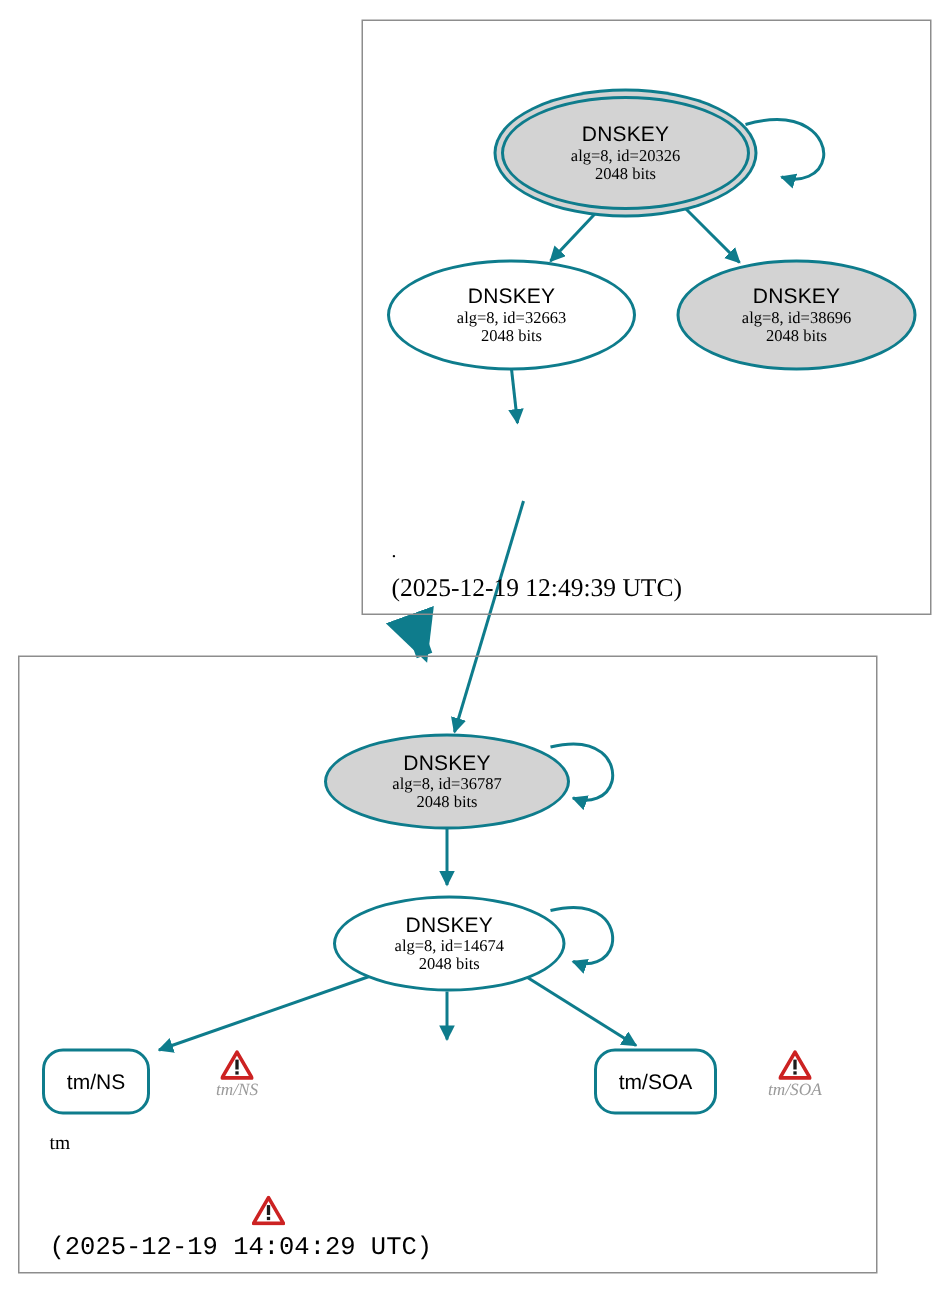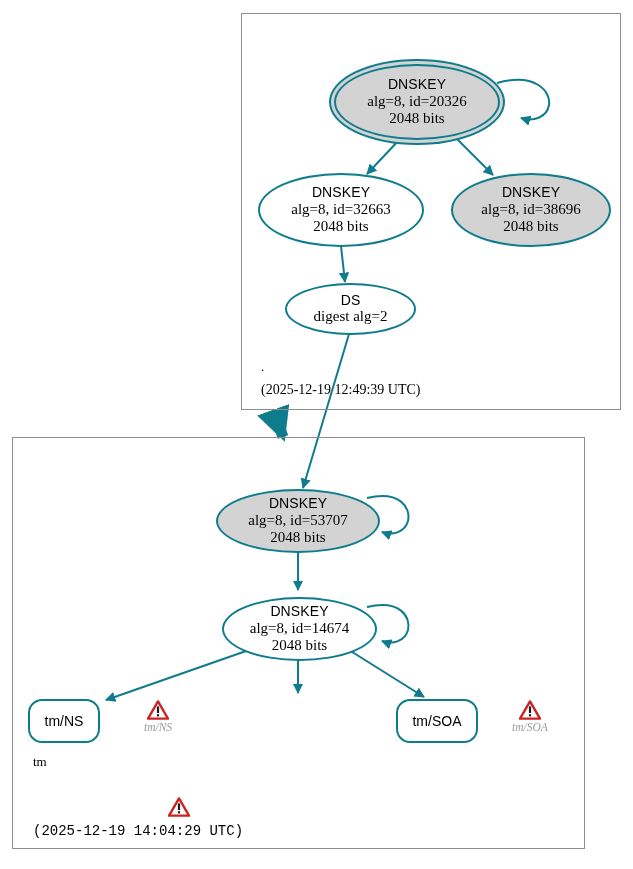--- a/index.html
+++ b/index.html
@@ -36,21 +36,21 @@
   .zone-label {
     position: absolute;
     font-family: "Liberation Serif", serif;
     font-size: 13px;
     color: #000000;
     white-space: nowrap;
   }
   .zone-time {
     position: absolute;
     font-family: "Liberation Serif", serif;
-    font-size: 14px;
+    font-size: 17px;
     color: #000000;
     white-space: nowrap;
   }
 
   
   .node-ellipse {
     position: absolute;
     box-sizing: border-box;
     border: 2px solid #0e7c8c;
     border-radius: 50%;
@@ -70,21 +70,21 @@
     box-shadow: 0 0 0 3px #d3d3d3, 0 0 0 5px #0e7c8c;
   }
   .n-title {
     font-family: "Liberation Sans", sans-serif;
     font-size: 14px;
     color: #000000;
     letter-spacing: .1px;
   }
   .n-sub {
     font-family: "Liberation Serif", serif;
-    font-size: 15px;
+    font-size: 11px;
     color: #000000;
   }
 
   
   .node-rect {
     position: absolute;
     box-sizing: border-box;
     border: 2px solid #0e7c8c;
     border-radius: 14px;
     background: #ffffff;
@@ -174,41 +174,37 @@
     <span class="n-sub">alg=8, id=32663</span>
     <span class="n-sub">2048 bits</span>
   </div>
 
   <div class="node-ellipse filled" style="left:451px; top:173px; width:160px; height:74px;">
     <span class="n-title">DNSKEY</span>
     <span class="n-sub">alg=8, id=38696</span>
     <span class="n-sub">2048 bits</span>
   </div>
 
-  <div class="node-ellipse" style="left:285px; top:283px; width:131px; height:52px;">
-    <span class="n-title">DS</span>
-    <span class="n-sub">digest alg=2</span>
-  </div>
 
   <div class="zone-box" style="left:12px; top:437px; width:573px; height:412px;"></div>
 
   <div class="zone-label" style="left:33px; top:754px;">tm</div>
   <div class="zone-time" style="left:33px; top:823px;font-family:Liberation Mono, monospace;">(2025-12-19 14:04:29 UTC)</div>
 
   <div class="warn" style="left:168px; top:797px;">
     <svg width="22" height="20" viewBox="0 0 22 20">
       <path d="M11 1.4 L21 18.6 L1 18.6 Z" fill="#ffffff" stroke="#cc2222" stroke-width="2.4" stroke-linejoin="round"></path>
       <rect x="9.9" y="6.4" width="2.2" height="6.6" fill="#1b1b1b"></rect>
       <rect x="9.9" y="14.2" width="2.2" height="2.2" fill="#1b1b1b"></rect>
     </svg>
   </div>
 
   <div class="node-ellipse filled" style="left:216px; top:489px; width:164px; height:64px;">
     <span class="n-title">DNSKEY</span>
-    <span class="n-sub">alg=8, id=53707</span>
+    <span class="n-sub">alg=8, id=36787</span>
     <span class="n-sub">2048 bits</span>
   </div>
 
   <div class="node-ellipse" style="left:222px; top:597px; width:155px; height:64px;">
     <span class="n-title">DNSKEY</span>
     <span class="n-sub">alg=8, id=14674</span>
     <span class="n-sub">2048 bits</span>
   </div>
 
   <div class="node-rect" style="left:28px; top:699px; width:72px; height:44px;">tm/NS</div>

